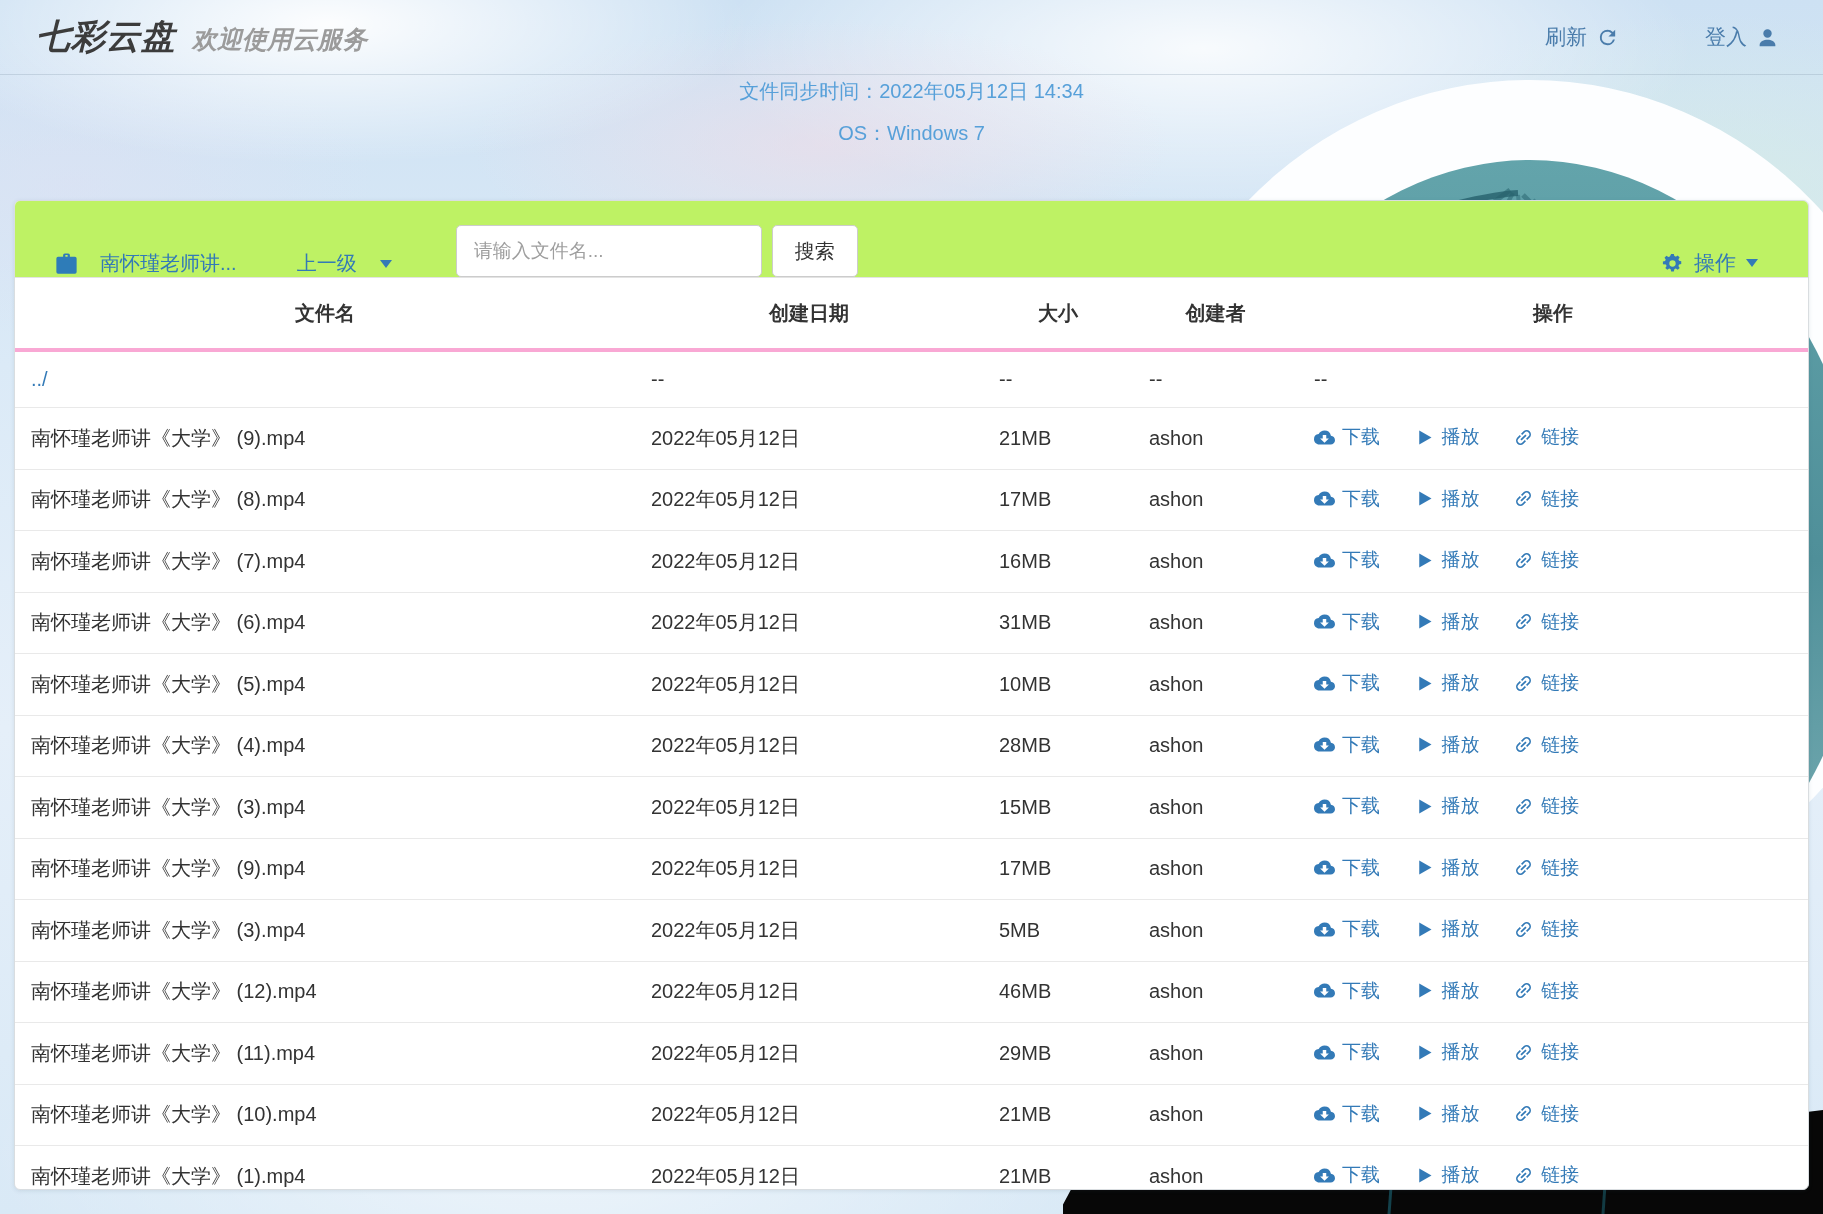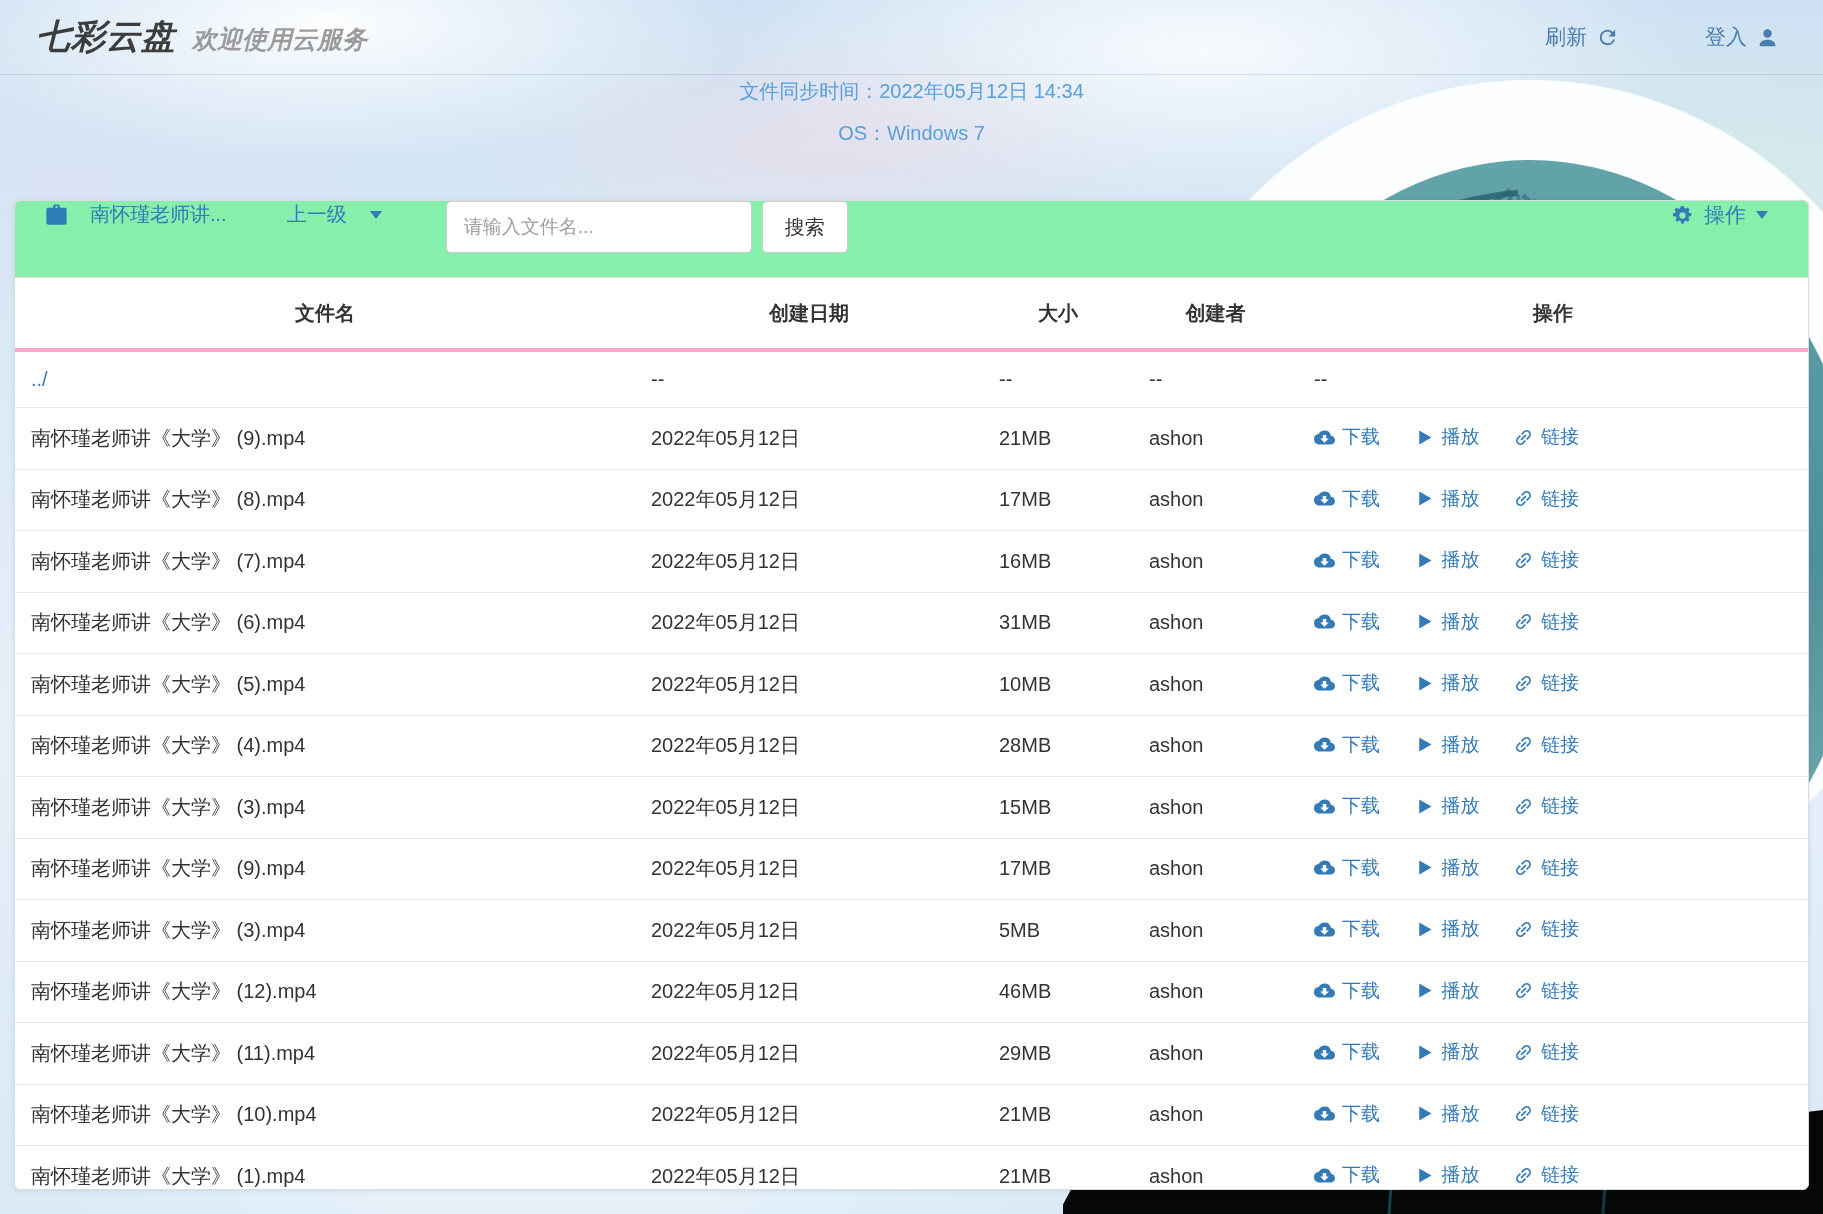--- a/index.html
+++ b/index.html
@@ -34,22 +34,22 @@
   .sync{position:absolute;top:78px;left:0;width:100%;text-align:center;z-index:1;}
   .sync .line{font-size:20px;color:#57a0d9;}
   .sync .line + .line{margin-top:15px;}
   
   .panel{
     position:absolute;left:14px;top:200px;width:1795px;height:990px;z-index:3;
     background:#fff;border:1px solid #d9dde0;border-radius:6px;
     box-shadow:0 1px 4px rgba(60,80,100,.12);overflow:hidden;box-sizing:border-box;
   }
   .toolbar{
-    height:77px;background:#86efac;border-bottom:1px solid #e3e3e3;
-    display:flex;align-items:flex-start;padding:0 28px;box-sizing:border-box;
+    height:77px;background:#bef264;border-bottom:1px solid #e3e3e3;
+    display:flex;align-items:flex-end;padding:0 38px;box-sizing:border-box;
   }
   .toolbar .briefcase{width:27px;height:27px;fill:#2e7cb8;flex:none;}
   .folder-name{margin-left:20px;font-size:20px;color:#337ab7;cursor:pointer;}
   .up-level{margin-left:60px;display:flex;align-items:center;gap:23px;font-size:20px;color:#337ab7;cursor:pointer;}
   .caret{width:12px;height:8px;fill:#337ab7;}
   .search-input{
     margin-left:64px;width:270px;height:50px;border:1px solid #ccc;border-radius:5px;
     padding:0 17px;font-size:19px;color:#333;background:#fff;outline:none;
     font-family:"Liberation Sans","DejaVu Sans",sans-serif;
   }

